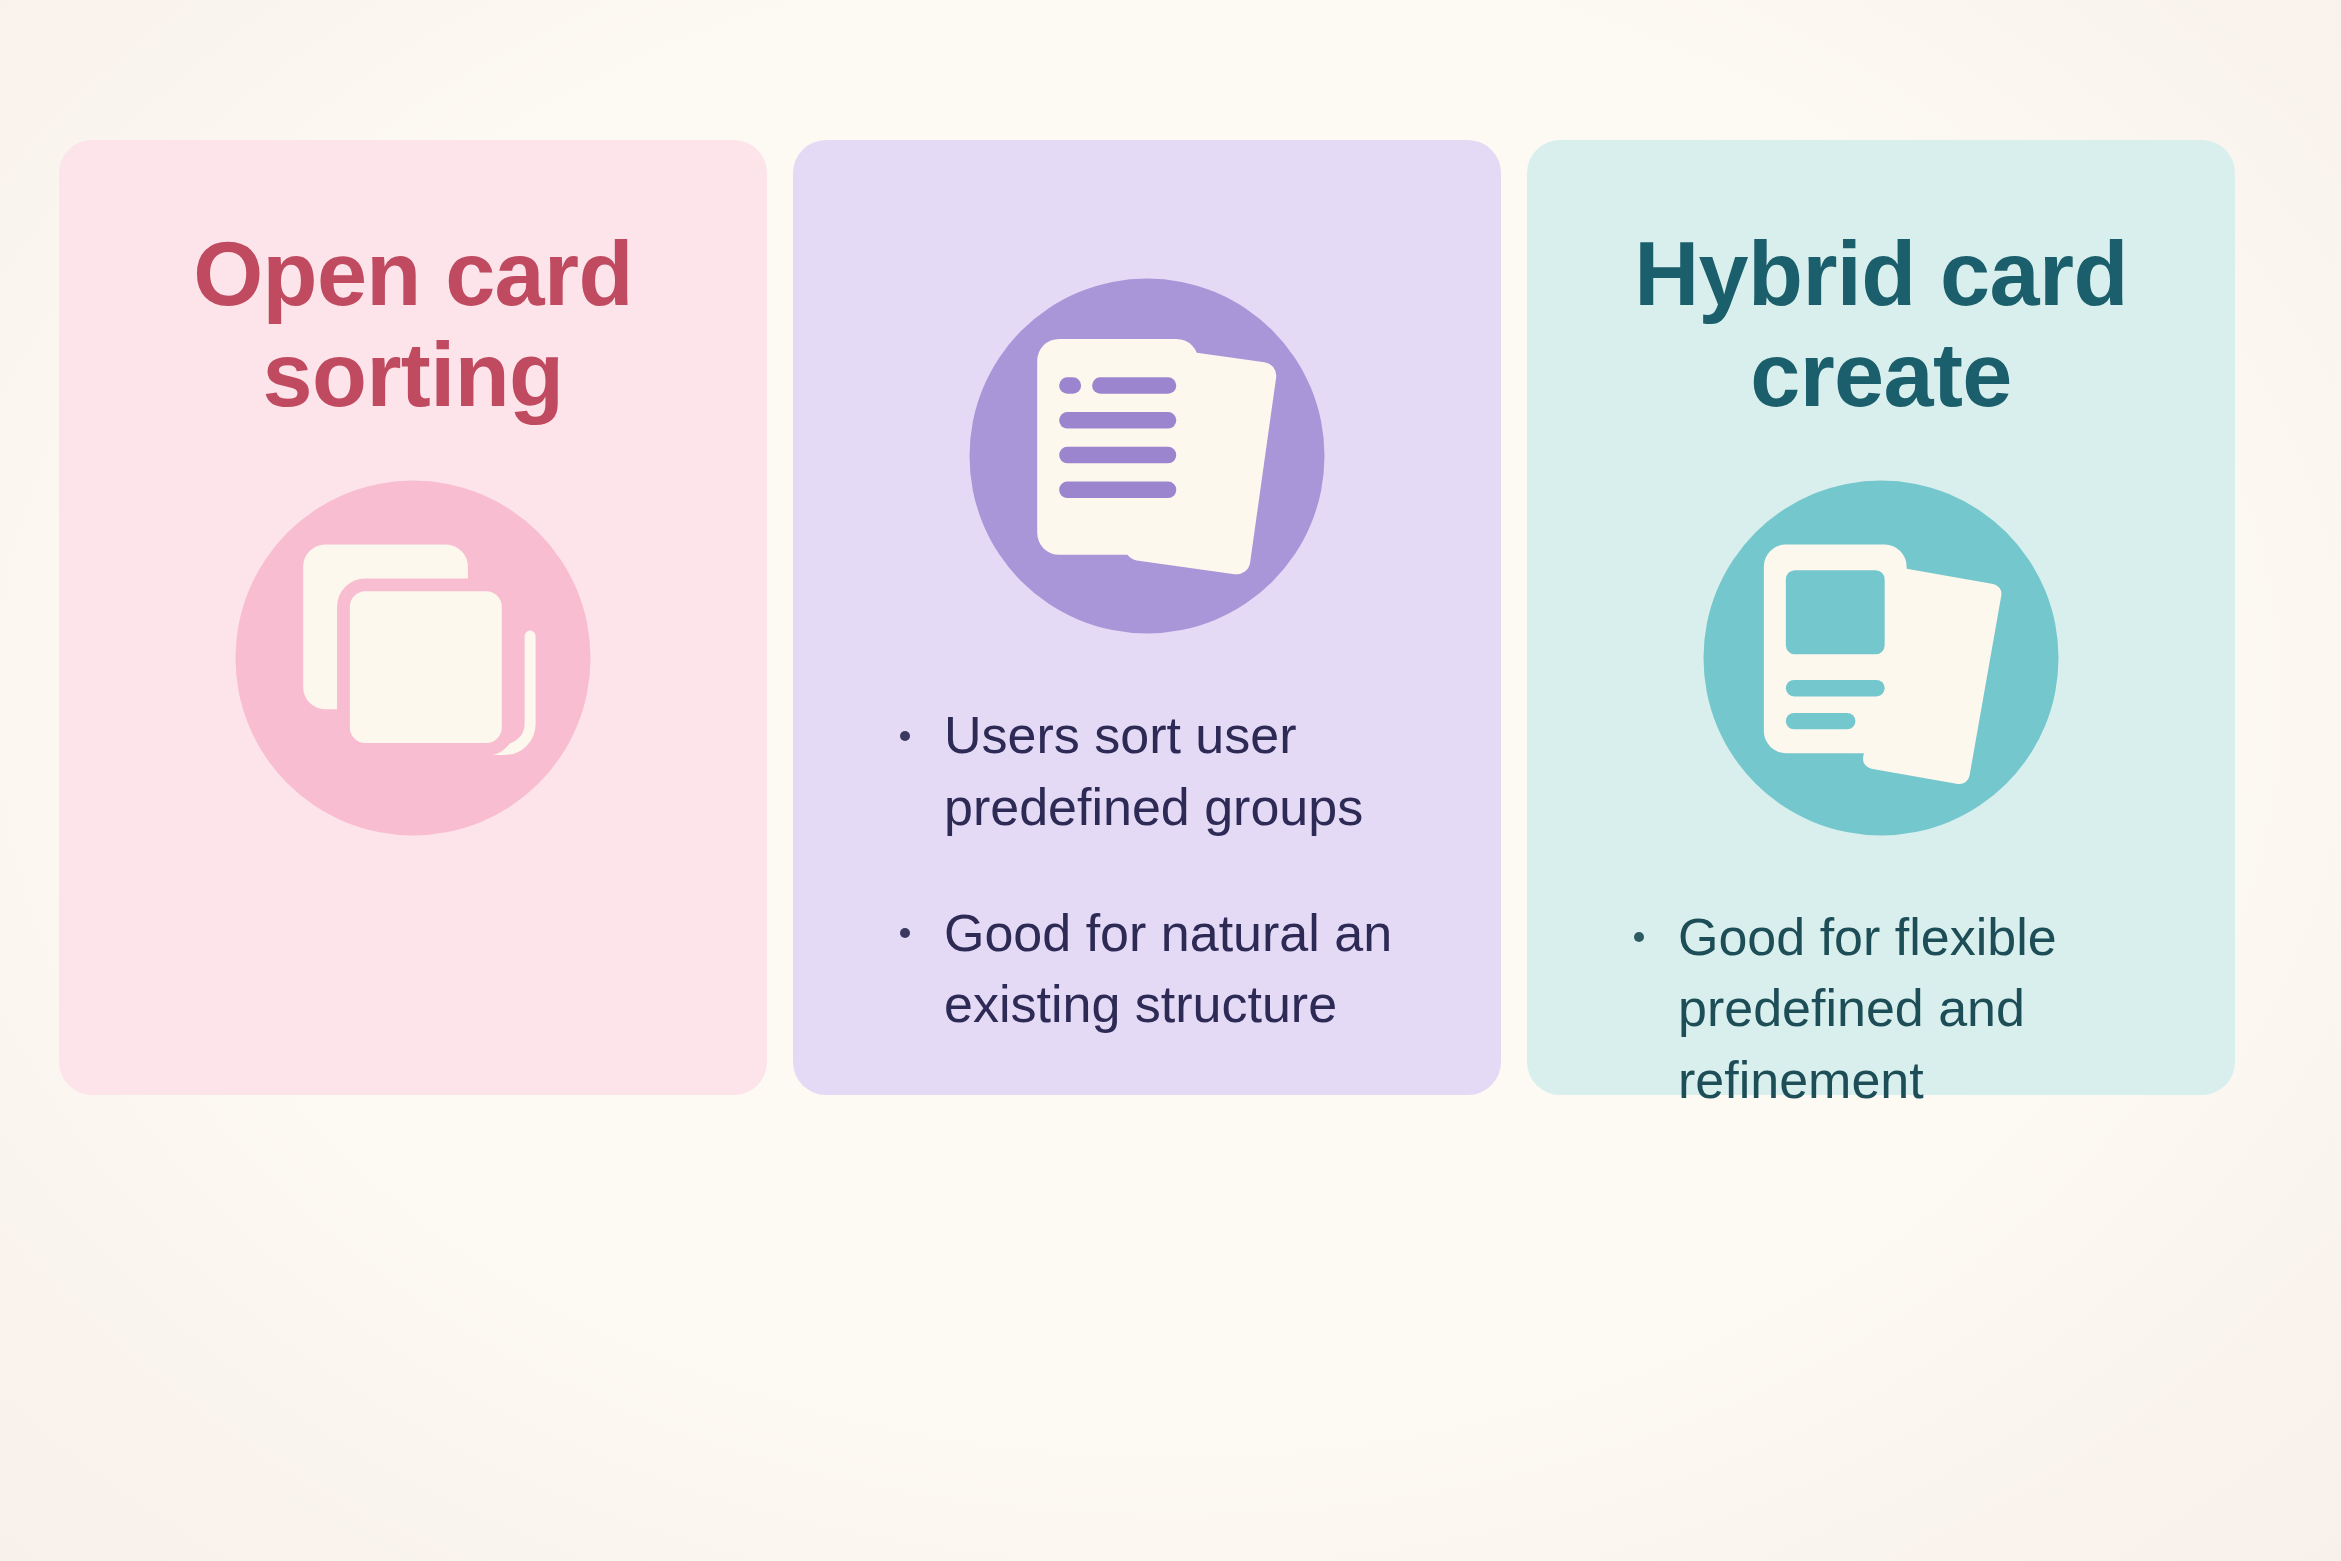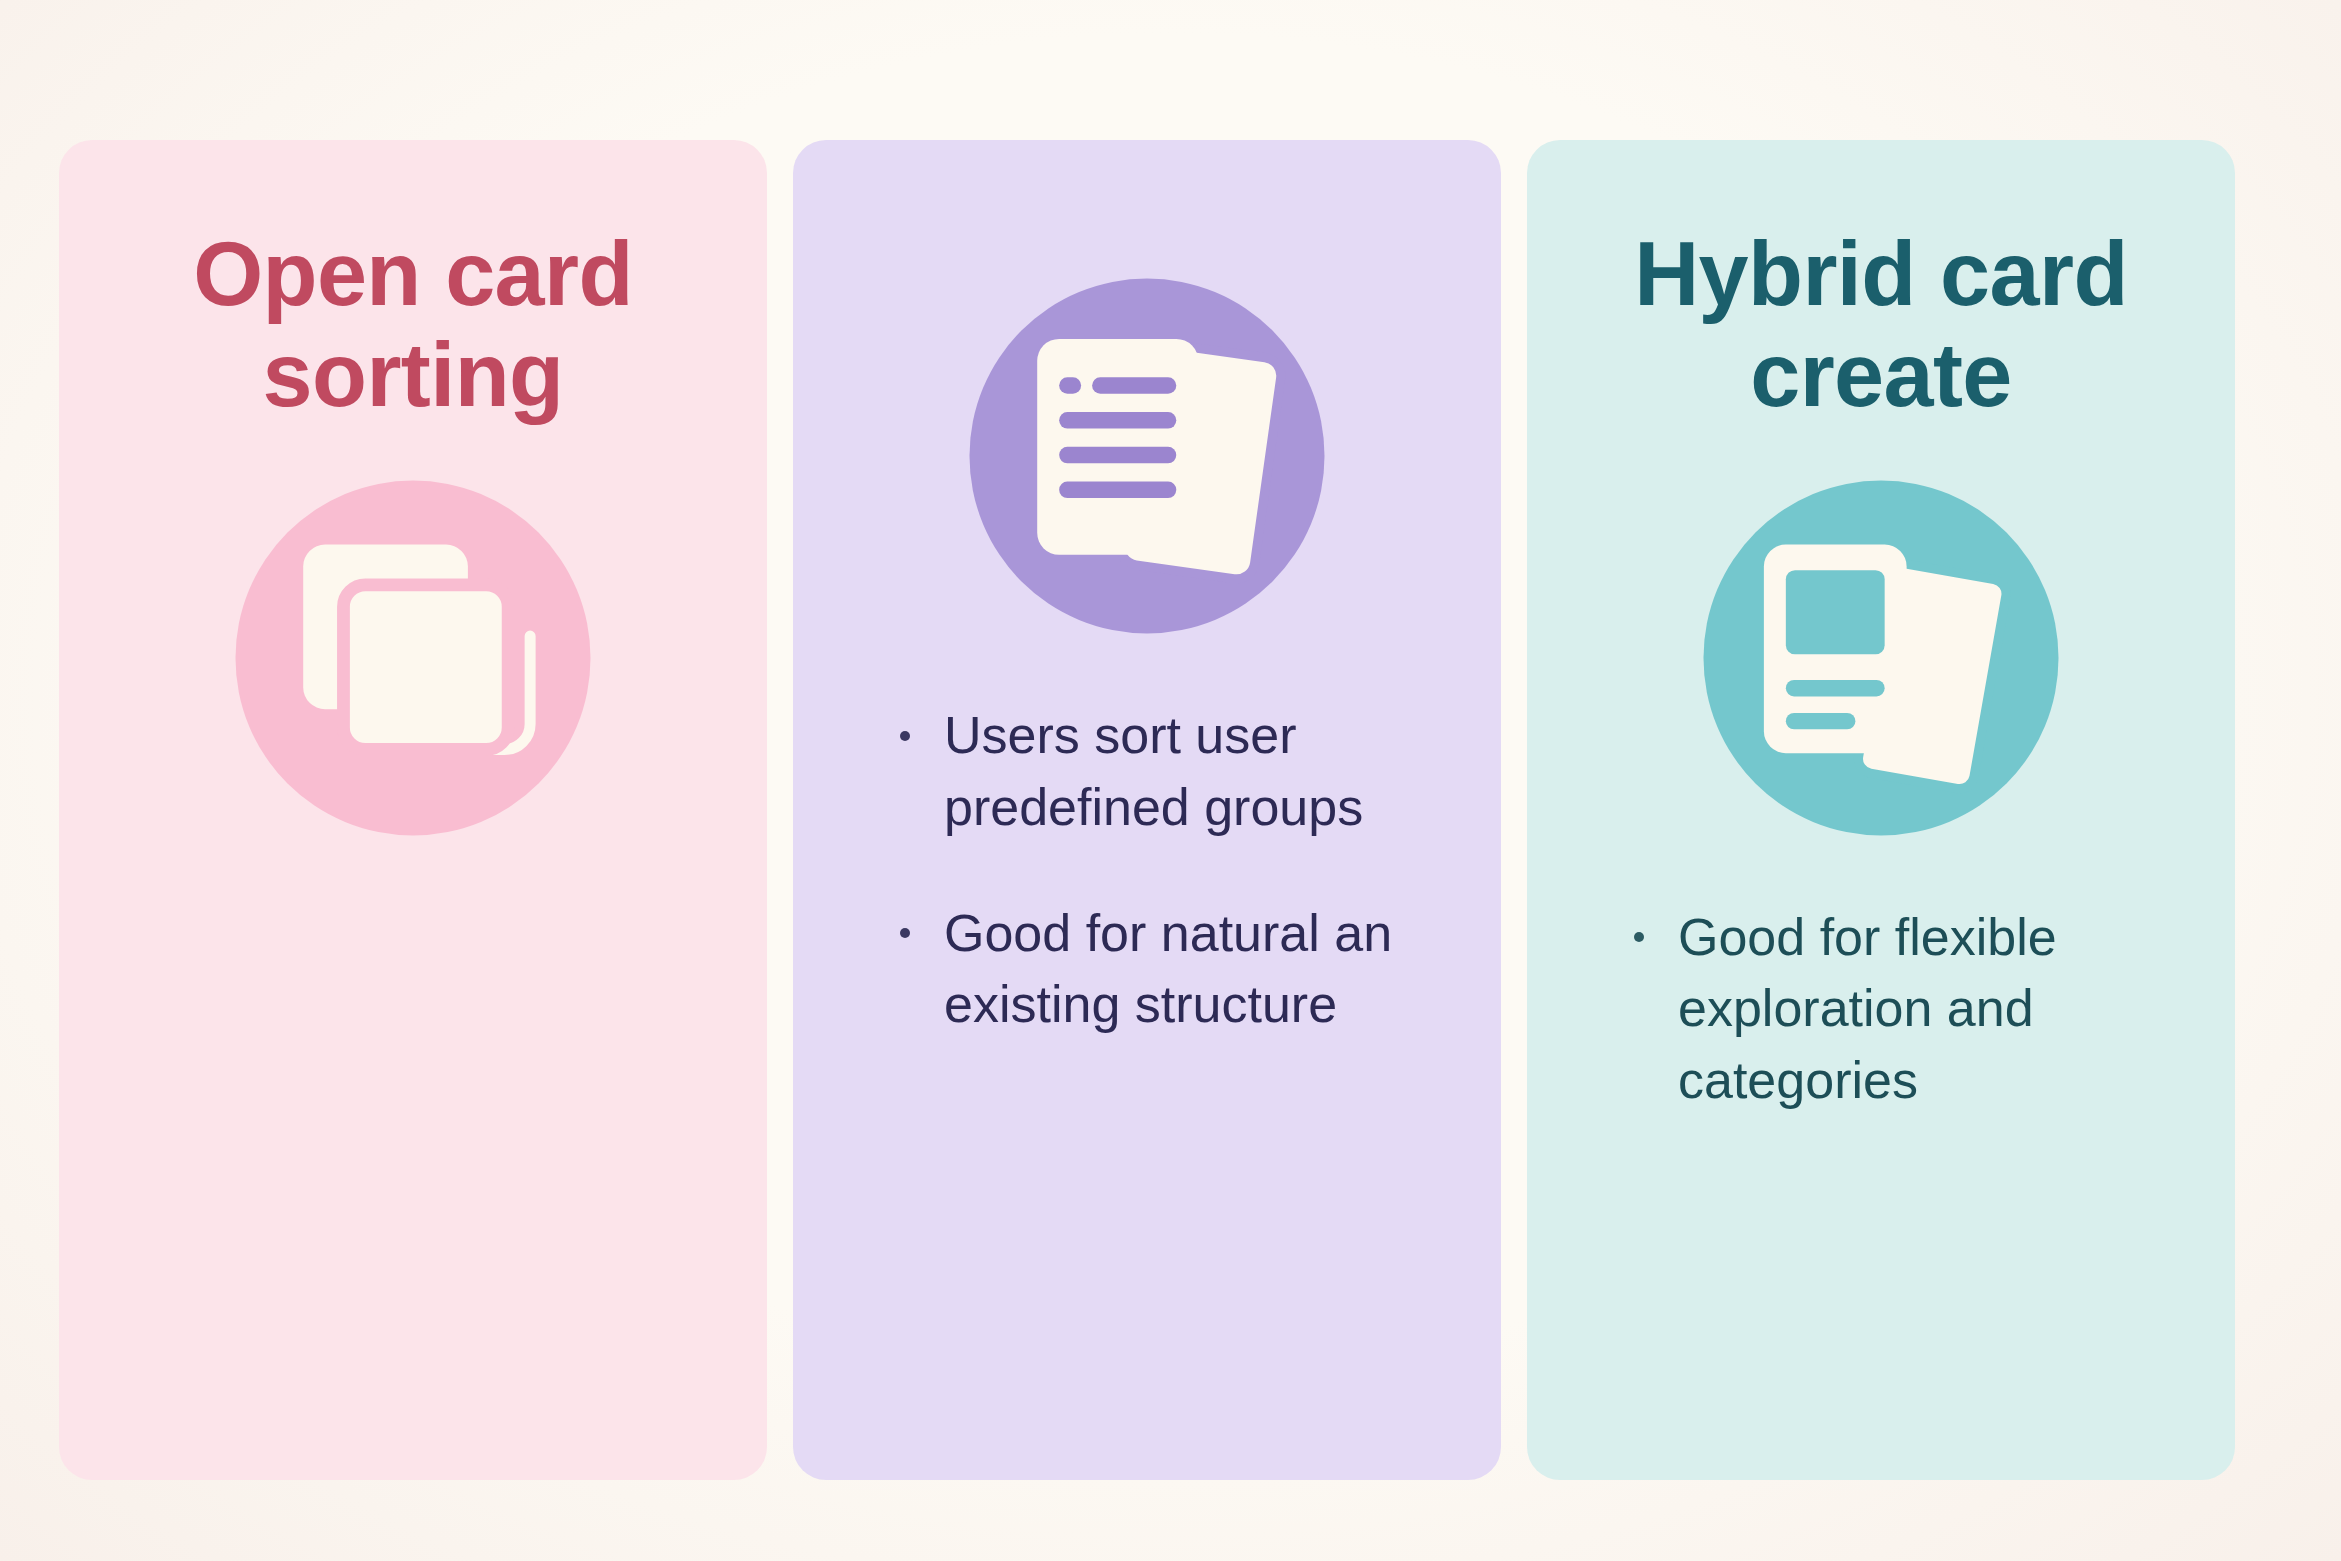--- a/index.html
+++ b/index.html
@@ -11,21 +11,21 @@
   .canvas{
     width:2342px;height:1561px;
     background:radial-gradient(ellipse at 50% 45%, #fdfaf4 55%, #f8f0ea 100%);
   }
   .cards{
     display:flex;gap:26px;
     padding:140px 107px 140px 59px;
     box-sizing:border-box;height:1561px;
   }
   .card{
-    flex:1;height:1340px;border-radius:33px;
+    flex:1;height:955px;border-radius:33px;
     background:var(--bg);
     display:flex;flex-direction:column;align-items:center;
     box-sizing:border-box;padding-top:84px;
   }
   .card h2{
     margin:0 auto;max-width:573px;
     font-size:90px;line-height:1.12;font-weight:700;letter-spacing:-0.6px;
     text-align:center;color:var(--title);
   }
   .icon-wrap{margin-top:49px;width:366px;height:366px;flex:0 0 auto;}
@@ -98,19 +98,19 @@
           <g transform="rotate(10 128 110)">
             <rect class="ic-glyph-stroke" x="96" y="52" width="64" height="116" rx="8" stroke-width="5"></rect>
           </g>
           <rect class="ic-glyph" x="36" y="38" width="78" height="114" rx="12"></rect>
           <rect class="ic-detail" x="48" y="52" width="54" height="46" rx="5"></rect>
           <rect class="ic-detail" x="48" y="112" width="54" height="9" rx="4.5"></rect>
           <rect class="ic-detail" x="48" y="130" width="38" height="9" rx="4.5"></rect>
         </svg>
       </div>
       <ul class="bullets">
-        <li>Good for flexible exploration and categories</li>
+        <li>Good for flexible predefined and refinement</li>
       </ul>
     </section>
 
   </div>
 </div>
 
 
 </body></html>

